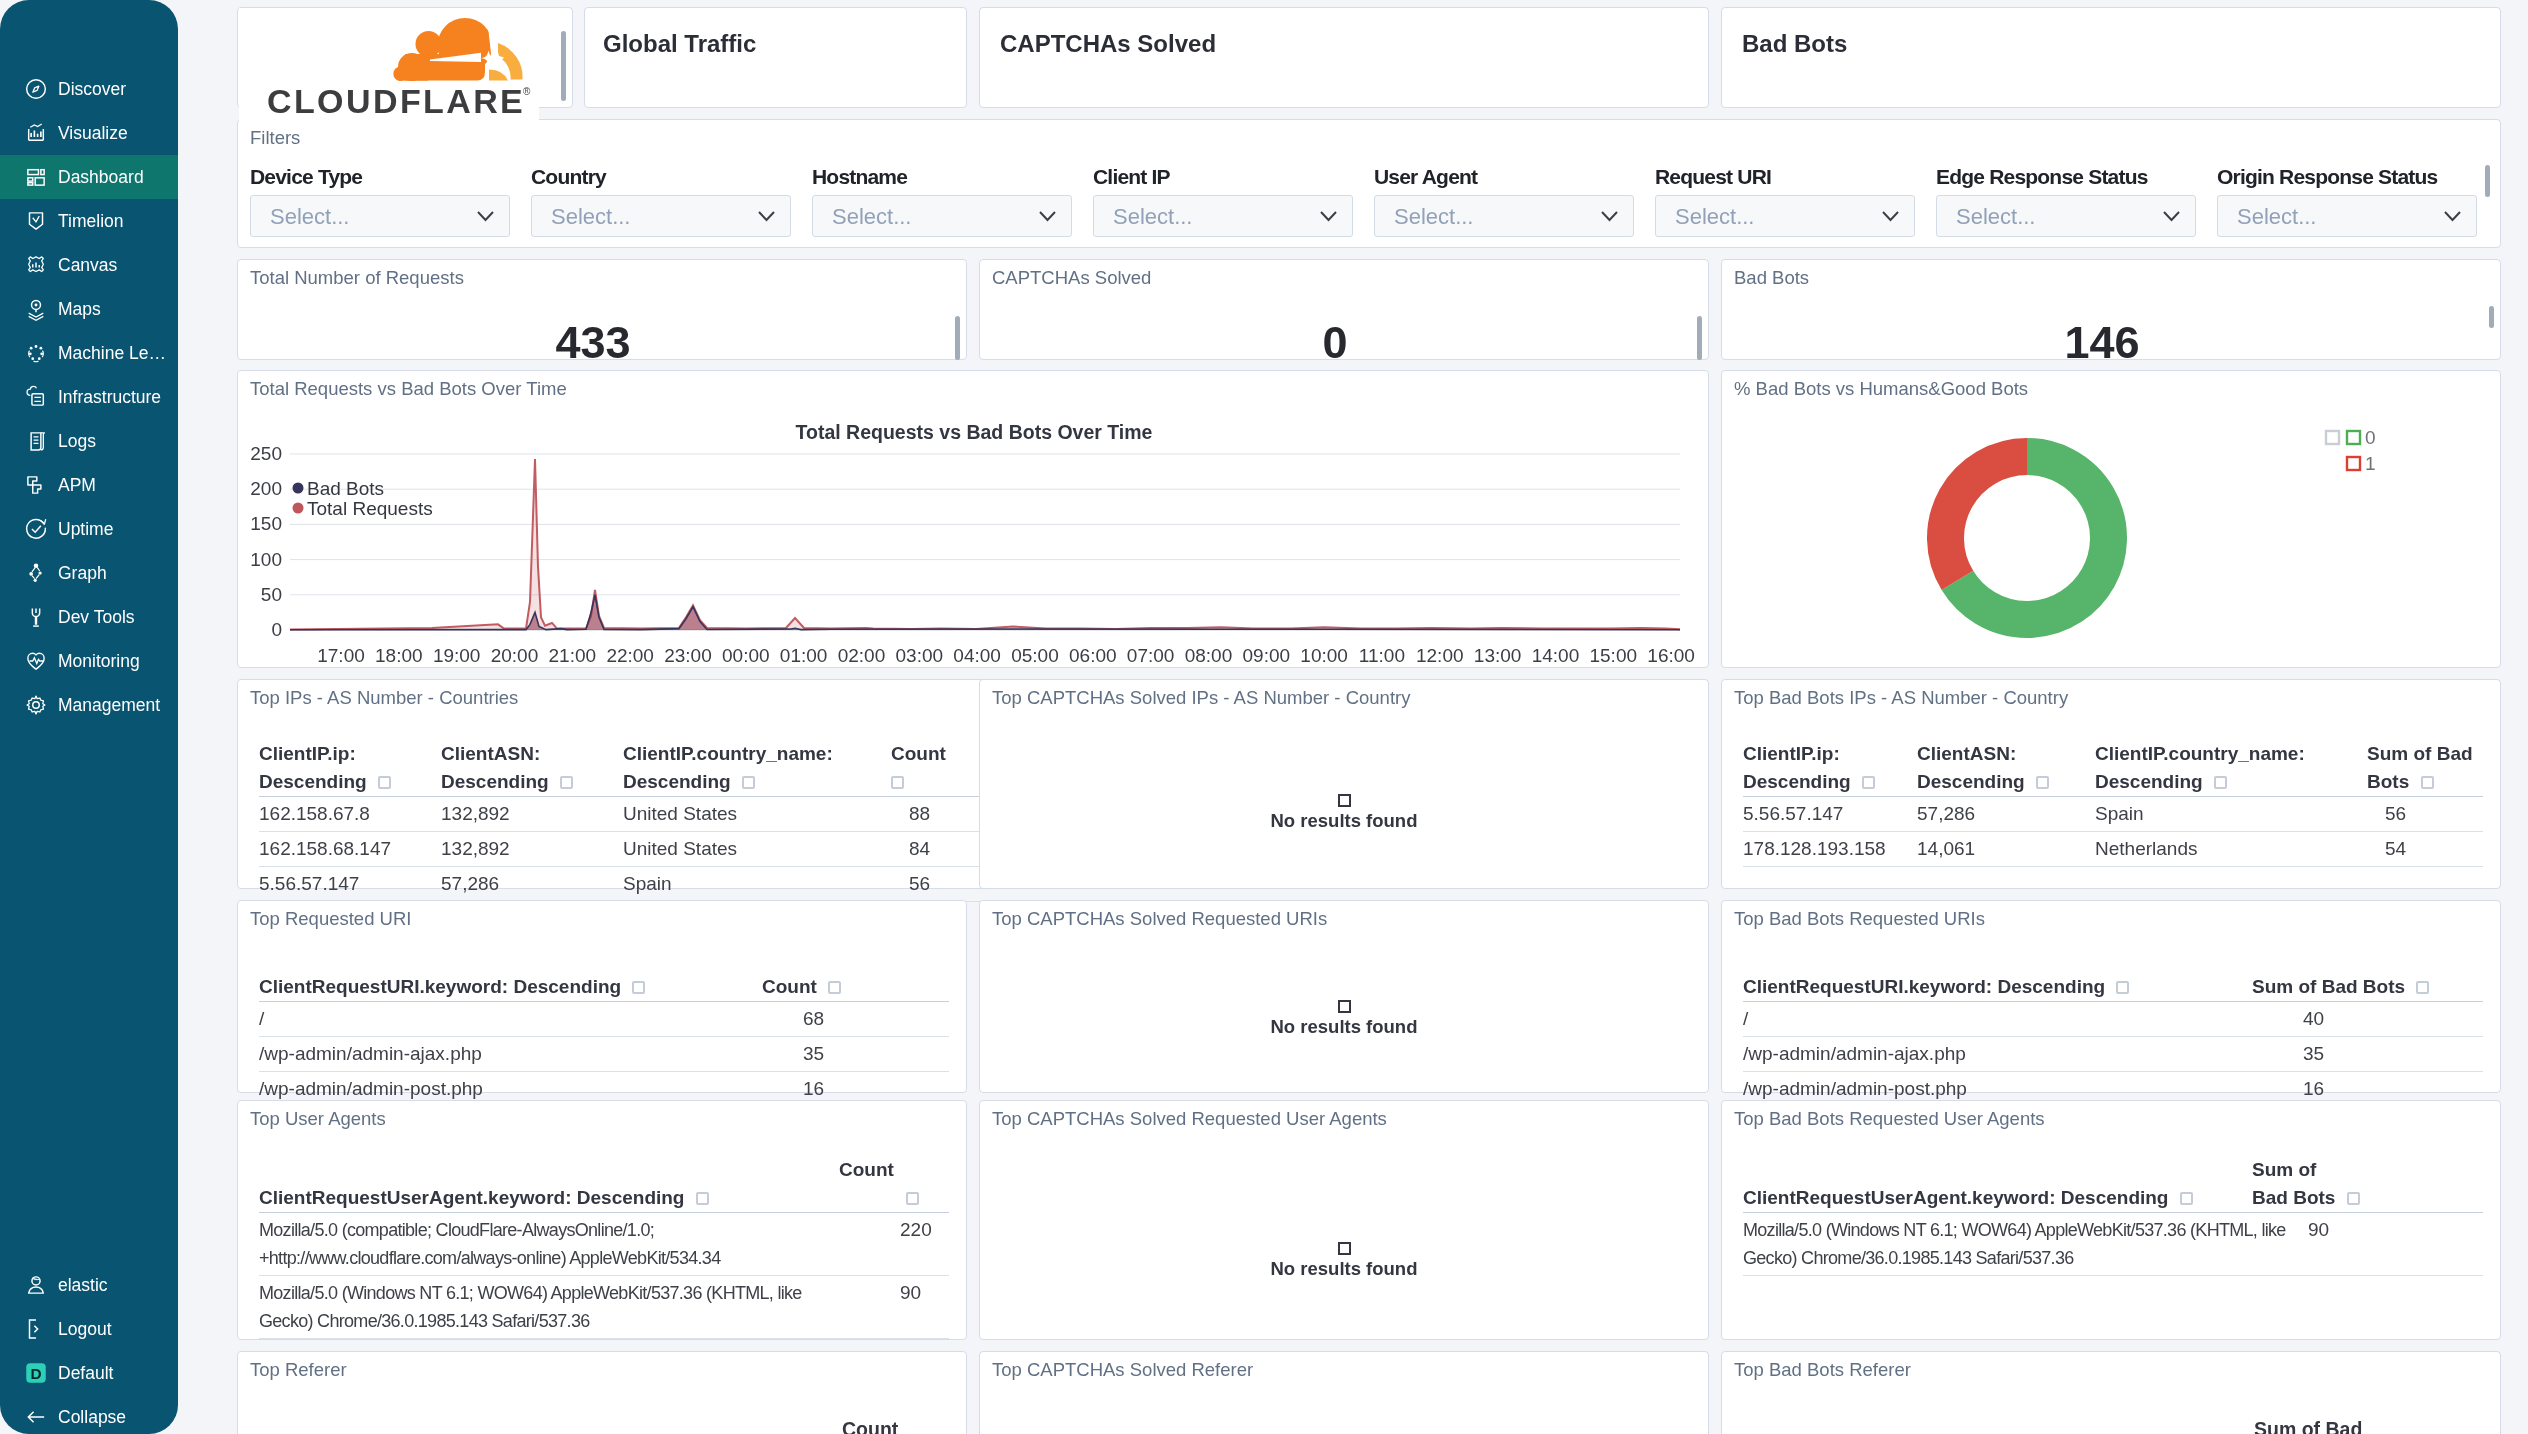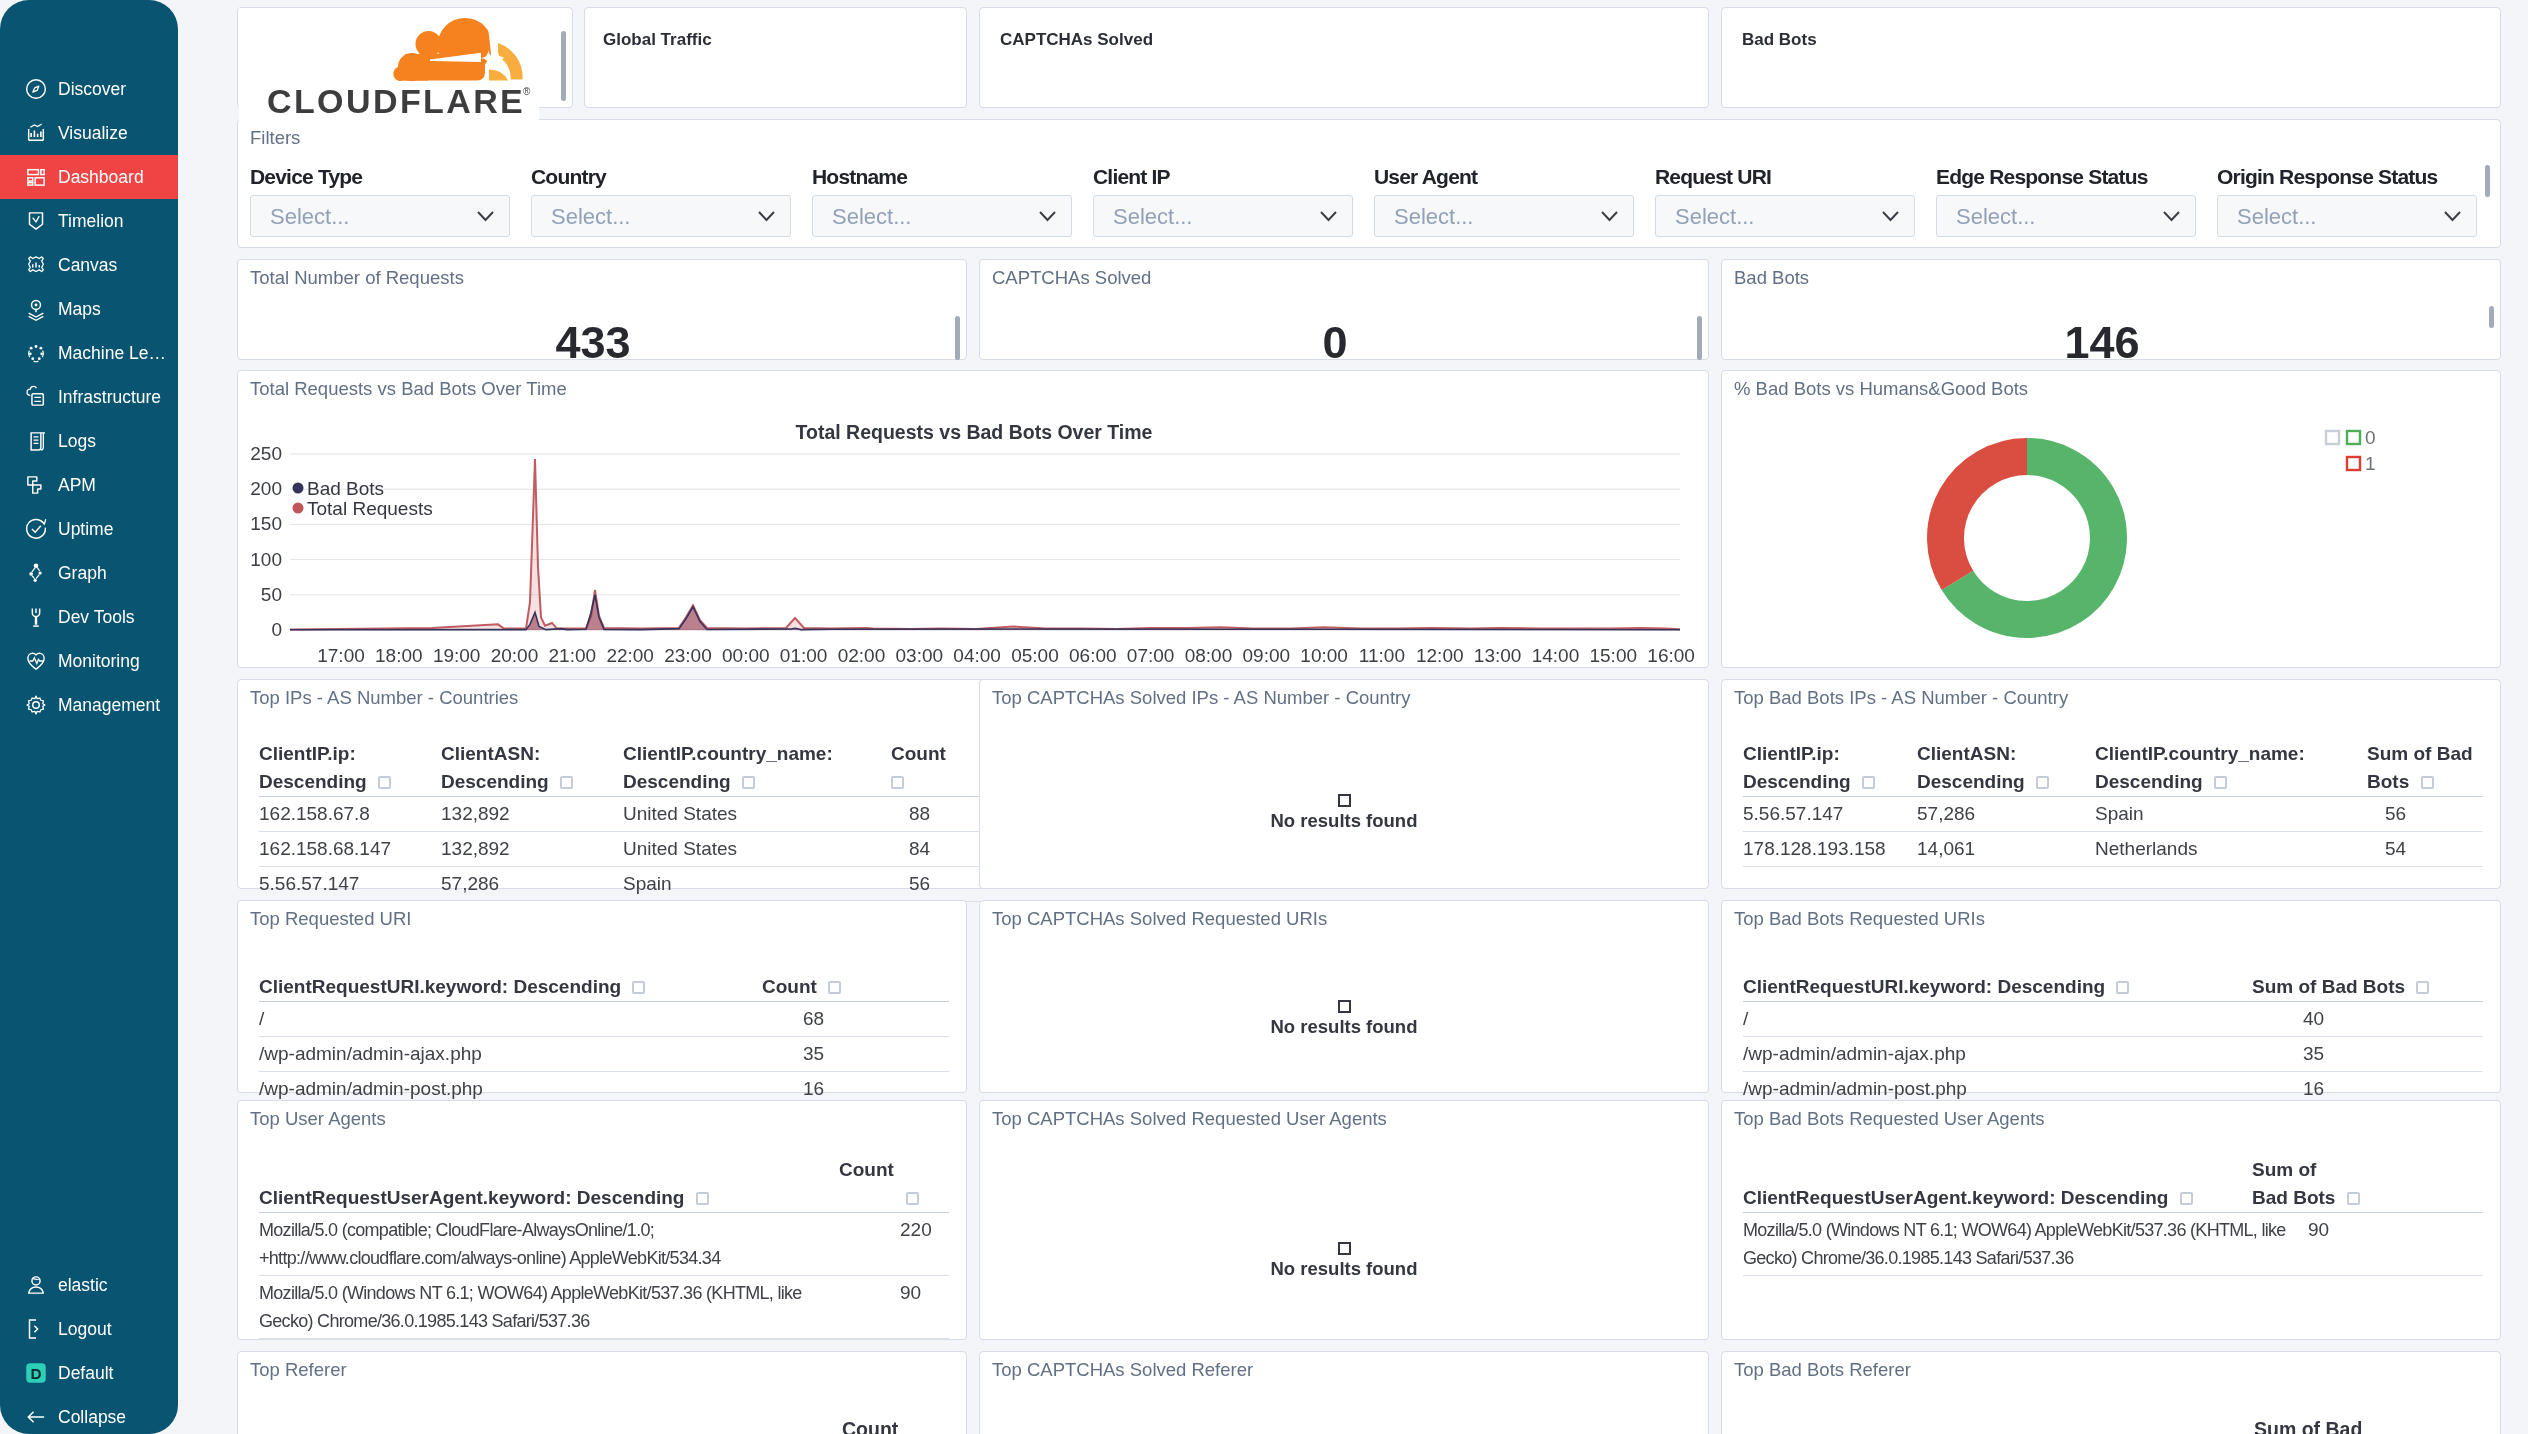--- a/index.html
+++ b/index.html
@@ -3,25 +3,25 @@
 <meta charset="utf-8">
 <style>
 * { margin:0; padding:0; box-sizing:border-box; }
 html,body { width:2528px; height:1434px; overflow:hidden; font-family:"Liberation Sans", sans-serif; background:#f3f5f9; }
 #page { position:relative; width:2528px; height:1434px; }
 
 #side { position:absolute; left:0; top:0; width:178px; height:1434px; background:#095470;border-radius:29px; }
 .nitem { position:absolute; left:0; width:178px; height:44px; color:#fff; }
 .nitem .lbl { position:absolute; left:58px; top:50%; transform:translateY(-50%); font-size:17.5px; white-space:nowrap; }
 .nitem svg { position:absolute; left:23px; top:50%; transform:translateY(-50%); width:26px; height:26px; }
-.nitem.sel { background:#ef4444; }
+.nitem.sel { background:#0f766e; }
 
 .p { position:absolute; background:#fff; border:1px solid #d6dce8; border-radius:4px; }
 .ptitle { position:absolute; left:12px; top:7px; font-size:18.5px; line-height:22px; color:#617084; white-space:nowrap; }
-.h2 { position:absolute; font-size:17px; font-weight:bold; color:#2b2e36; }
+.h2 { position:absolute; font-size:24px; font-weight:bold; color:#2b2e36; }
 
 .flabel { position:absolute; top:45px; font-size:21px; font-weight:bold; color:#20232a; letter-spacing:-0.8px; white-space:nowrap; }
 .fsel { position:absolute; top:75px; width:260px; height:42px; background:#f6f8fa; border:1px solid #d3dce6; border-radius:3px; }
 .fsel .ph { position:absolute; left:19px; top:8px; font-size:22px; color:#92a1b8; }
 .fsel svg { position:absolute; right:14px; top:14px; }
 
 .mnum { position:absolute; left:0; right:18px; top:57px; text-align:center; font-size:45px; font-weight:bold; color:#27292e; }
 
 .sb { position:absolute; width:5px; border-radius:3px; background:#a2abb8; }
 

